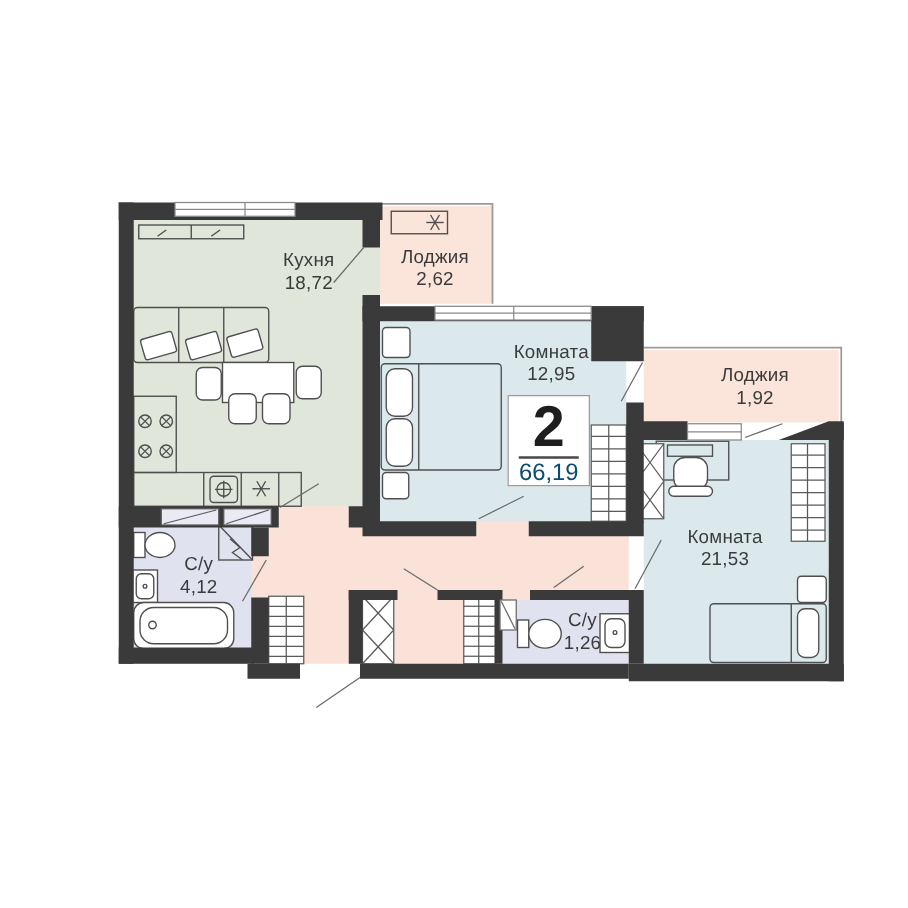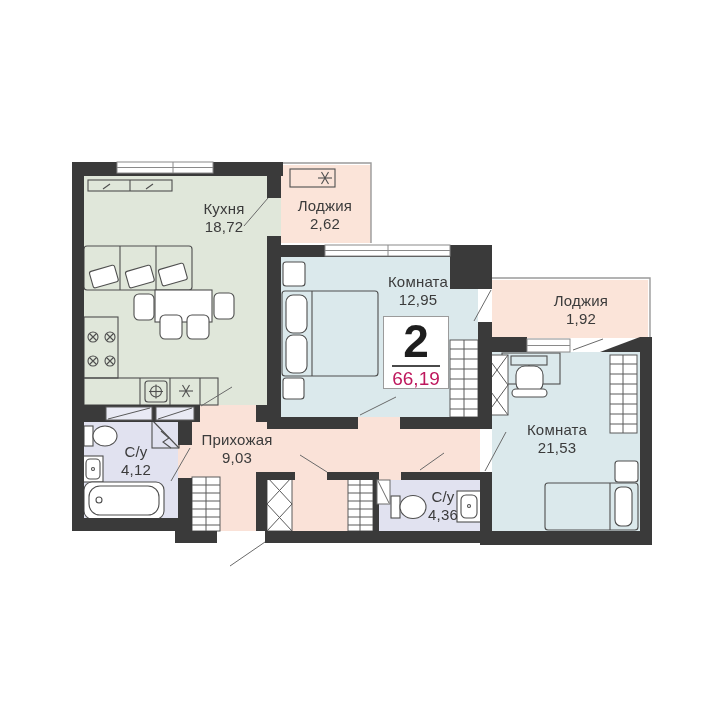--- a/index.html
+++ b/index.html
@@ -1,28 +1,28 @@
 <!DOCTYPE html>
 <html><head>
 <meta charset="utf-8">
 <style>
   html,body { margin:0; padding:0; background:#ffffff; }
   .stage { position:relative; width:696px; height:726px; background:#ffffff; overflow:hidden;
-           font-family:"Liberation Sans", sans-serif; }
+           font-family:"Liberation Sans", sans-serif;margin-left:23px; }
   .stage svg { position:absolute; left:0; top:0; }
   .label { position:absolute; transform:translate(-50%,-50%); text-align:center;
            font-size:15px; line-height:18px; font-weight:500; color:#3b3b3b;
            white-space:nowrap; letter-spacing:.2px; }
   .label span { display:block; }
   .badge { position:absolute; left:383px; top:316px; width:66px; height:73px;
            background:#ffffff; border:1px solid #9b9b9b; text-align:center;
            box-sizing:border-box; padding-top:1px; }
   .badge .num  { display:block; font-size:46px; line-height:47px; font-weight:700; color:#1e1e1e; }
   .badge .rule { width:48px; height:0; border-top:2px solid #4a4a4a; margin:0 auto 2px auto; }
-  .badge .area { display:block; font-size:19px; line-height:20px; color:#be185d; }
+  .badge .area { display:block; font-size:19px; line-height:20px; color:#0c4a6e; }
 </style>
 </head>
 <body>
 
 <div class="stage">
 <svg width="726" height="726" viewBox="0 0 726 726">
 
   <g>
     <rect x="84" y="400" width="396" height="131" fill="#fae2d8"></rect>
     <rect x="84" y="422" width="94" height="96" fill="#e1e2f0"></rect>
@@ -290,27 +290,23 @@
     <span>1,92</span>
   </div>
   <div class="label" style="left:557px; top:439px;">
     <span>Комната</span>
     <span>21,53</span>
   </div>
   <div class="label" style="left:136px; top:461px;">
     <span>С/у</span>
     <span>4,12</span>
   </div>
-  <div class="label" style="left:237px; top:449px;">
-    <span>Прихожая</span>
-    <span>9,03</span>
-  </div>
   <div class="label" style="left:443px; top:506px;">
     <span>С/у</span>
-    <span>4,36</span>
+    <span>1,26</span>
   </div>
 
   <div class="badge">
     <span class="num">2</span>
     <div class="rule"></div>
     <span class="area">66,19</span>
   </div>
 </div>
 
 </body></html>

